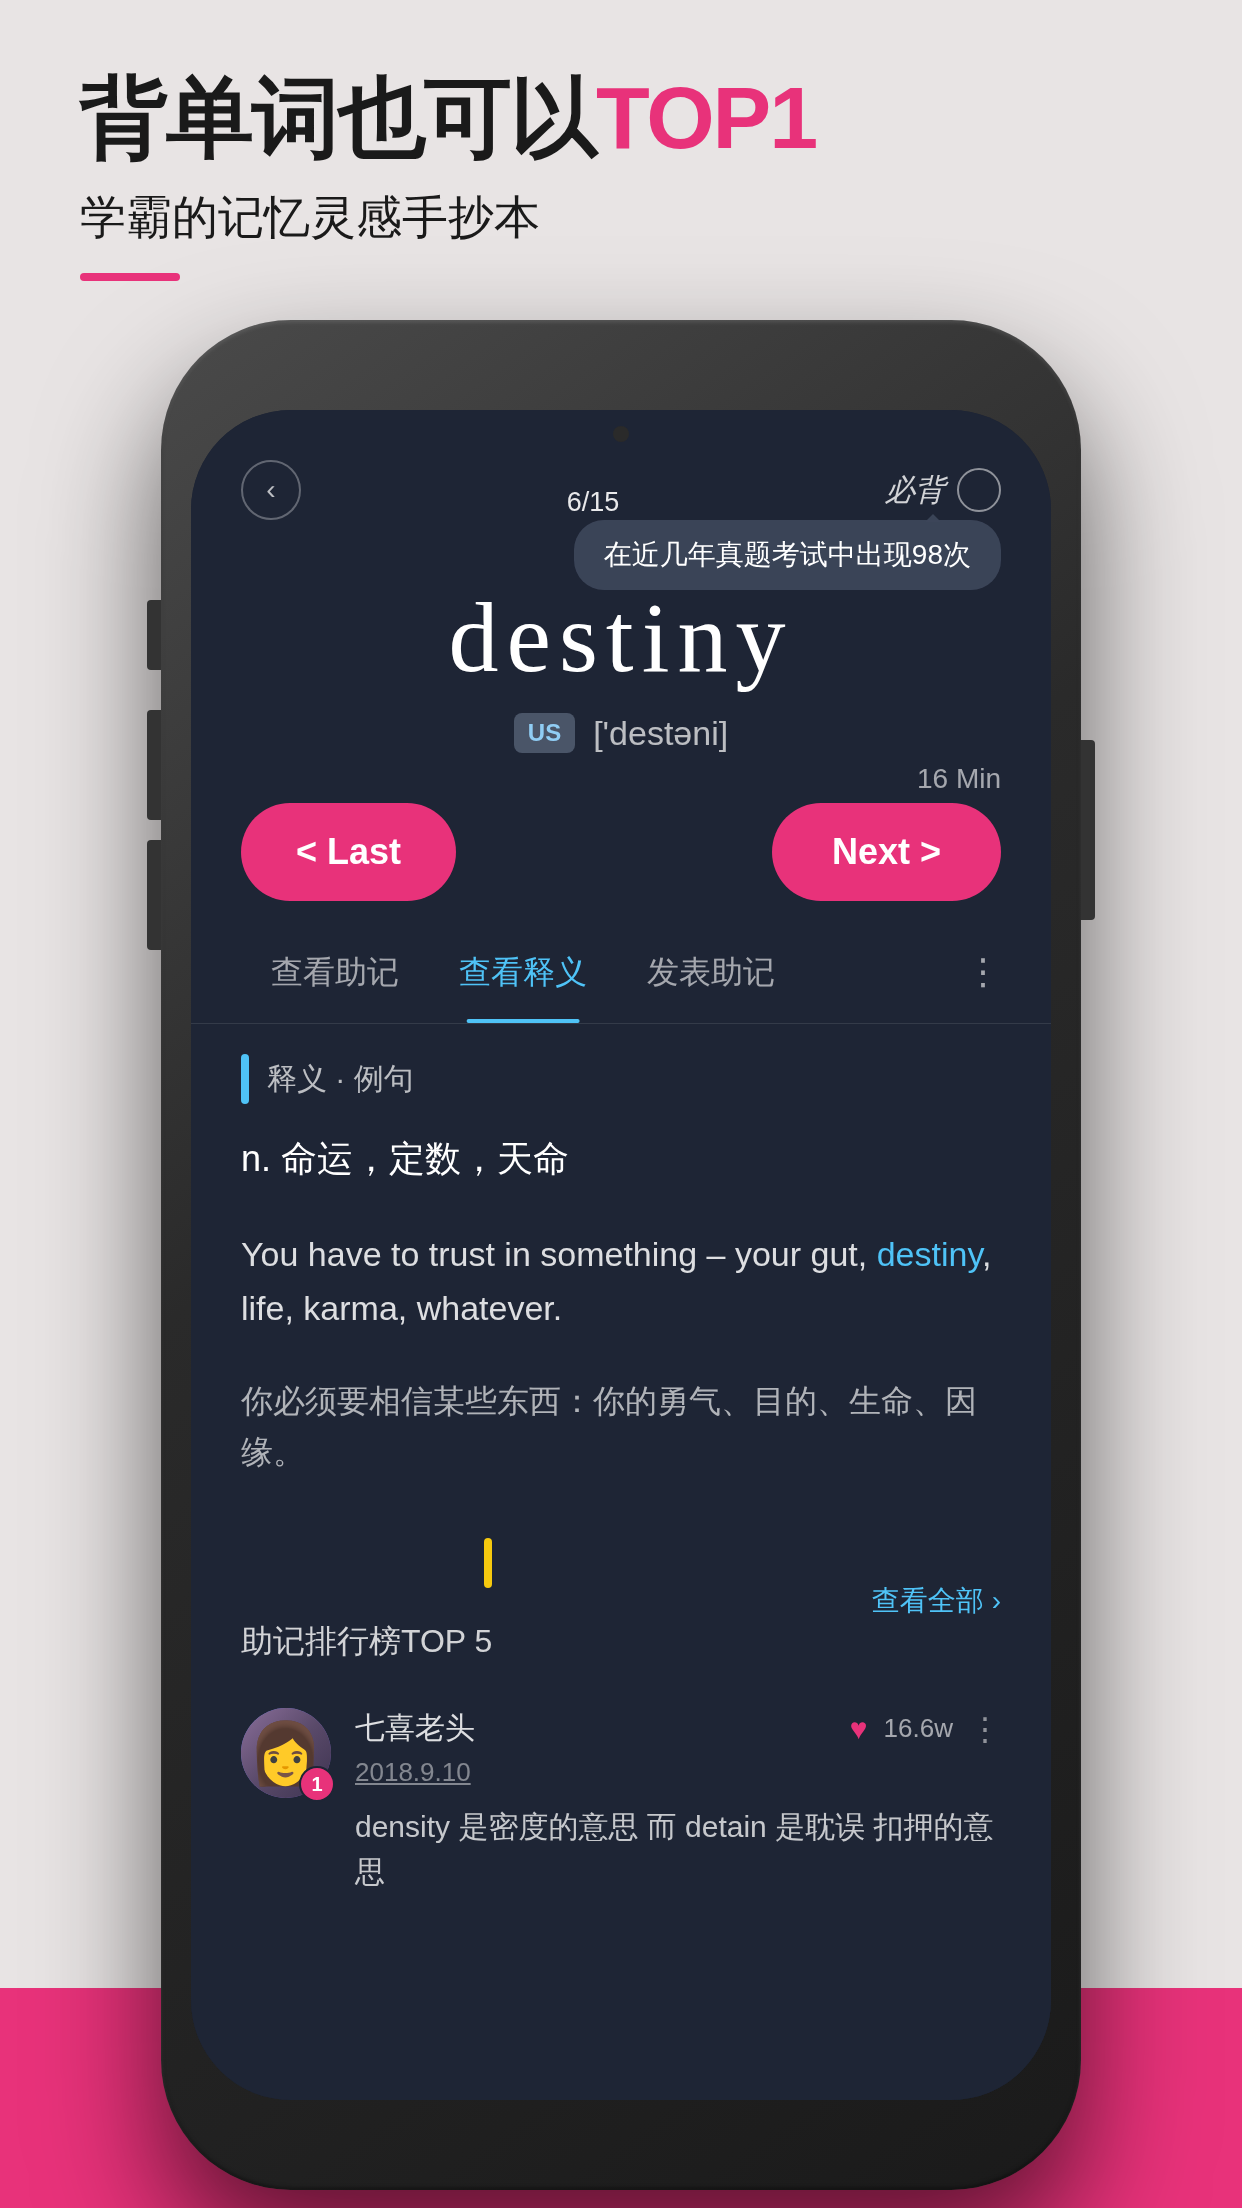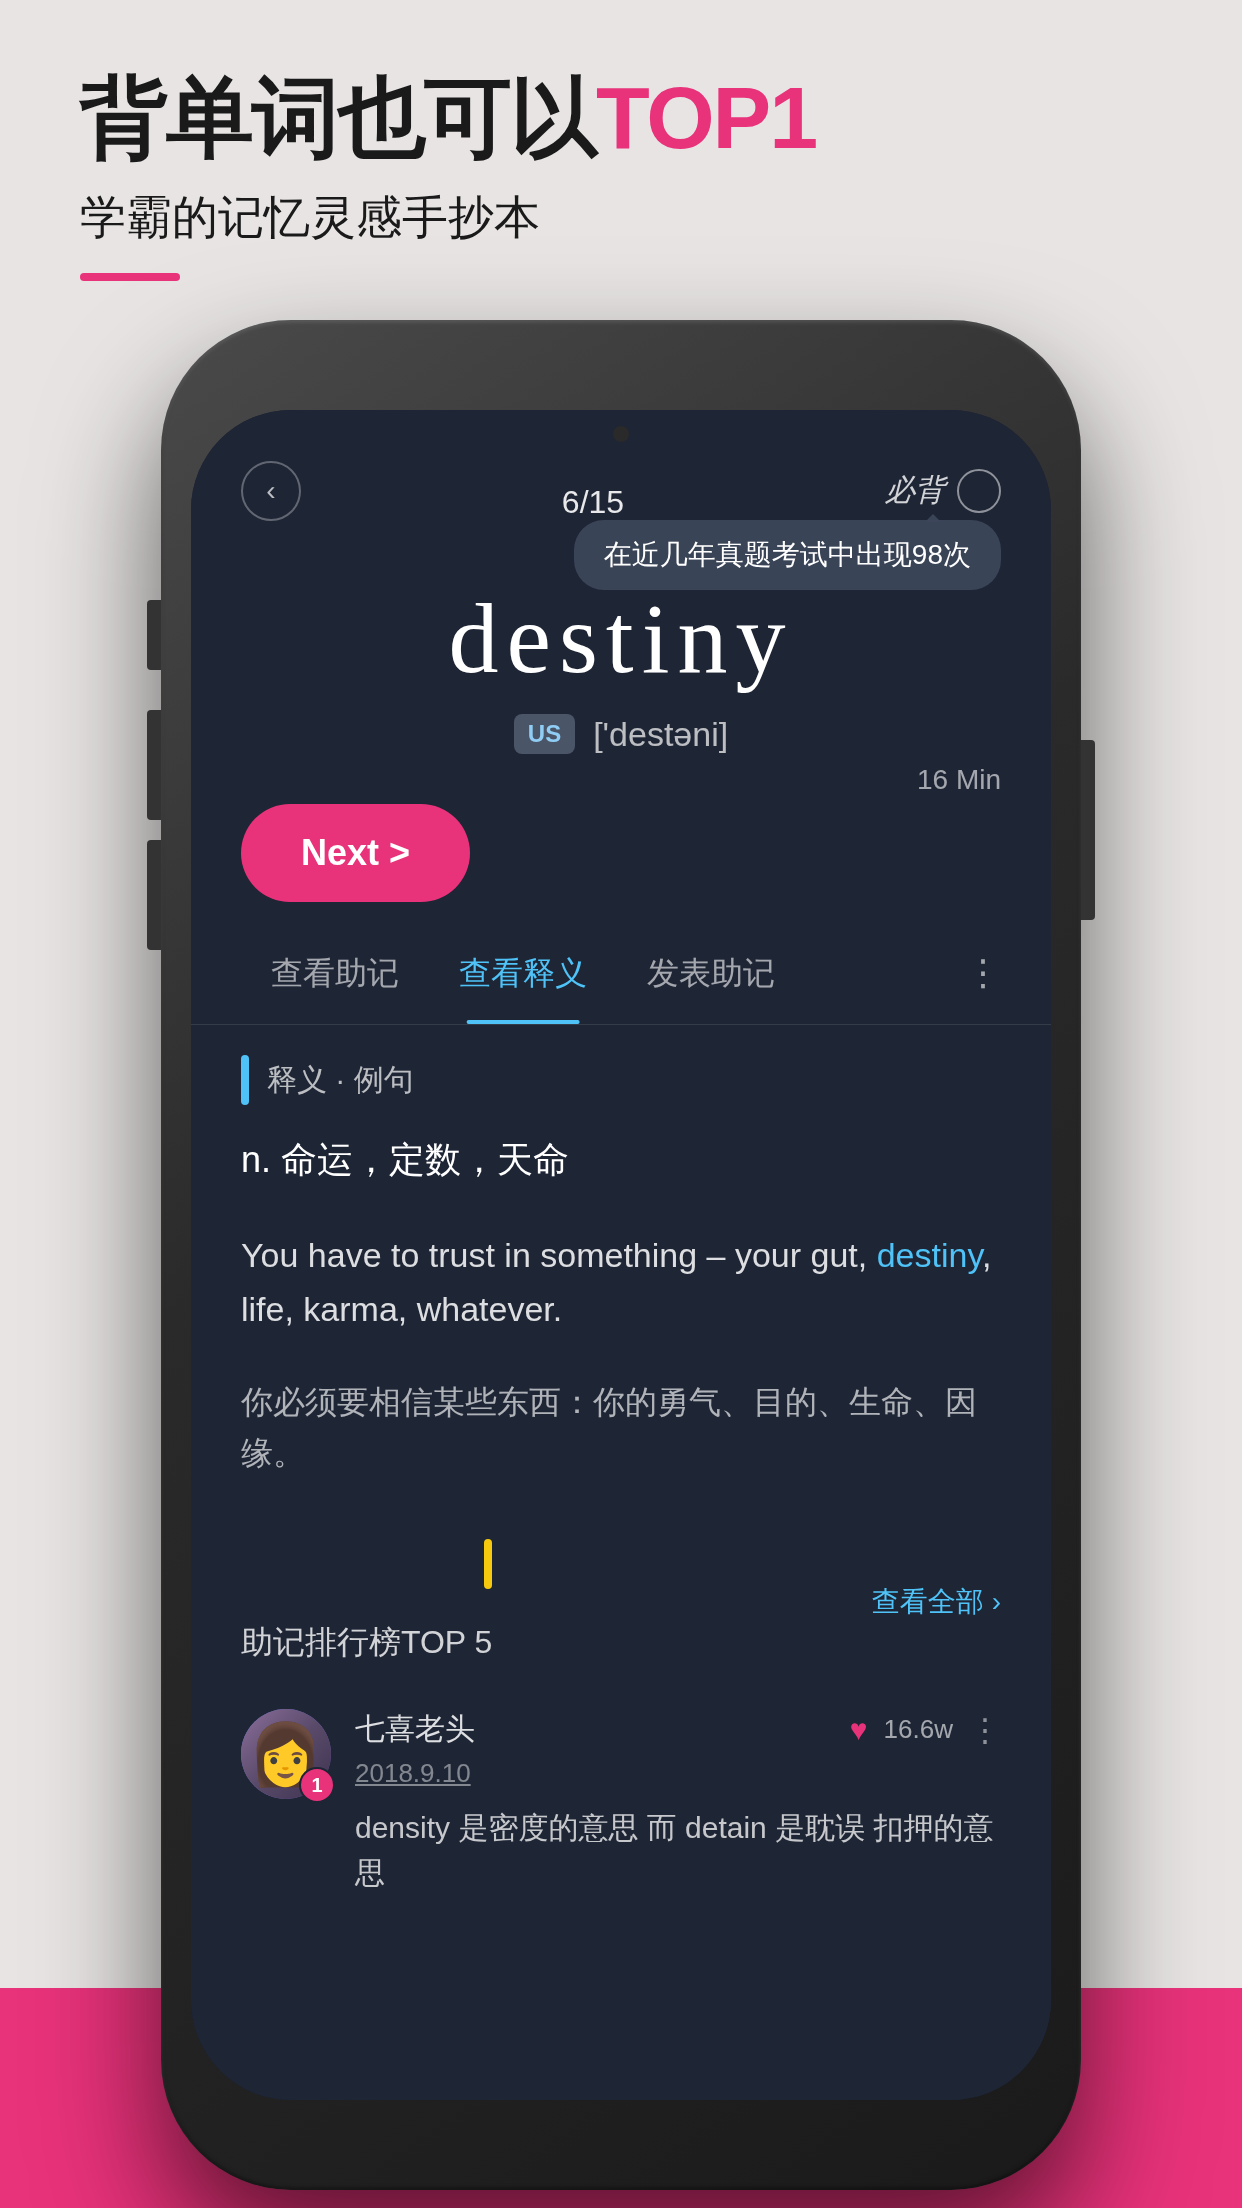--- a/index.html
+++ b/index.html
@@ -183,21 +183,21 @@
       border: 2px solid rgba(255,255,255,0.3);
       border-radius: 50%;
       display: flex;
       align-items: center;
       justify-content: center;
       color: rgba(255,255,255,0.7);
       font-size: 28px;
     }
 
     .page-counter {
-      font-size: 32px;
+      font-size: 27px;
       color: rgba(255,255,255,0.9);
       font-weight: 400;
       margin-top: 24px;
     }
 
     .must-remember {
       display: flex;
       align-items: center;
       gap: 12px;
       font-size: 30px;
@@ -589,20 +589,21 @@
         <div class="word-area">
           <div class="main-word">destiny</div>
           <div class="phonetic-row">
             <span class="us-badge">US</span>
             <span class="phonetic">['destəni]</span>
           </div>
         </div>
 
         <div class="nav-buttons">
           <div class="timer-label">16 Min</div>
+          <button class="nav-btn last-btn">&lt; Last</button>
           <button class="nav-btn">Next &gt;</button>
         </div>
 
         <div class="tabs">
           <div class="tab-item">
             <span>查看助记</span>
           </div>
           <div class="tab-item active">
             <span>查看释义</span>
           </div>

